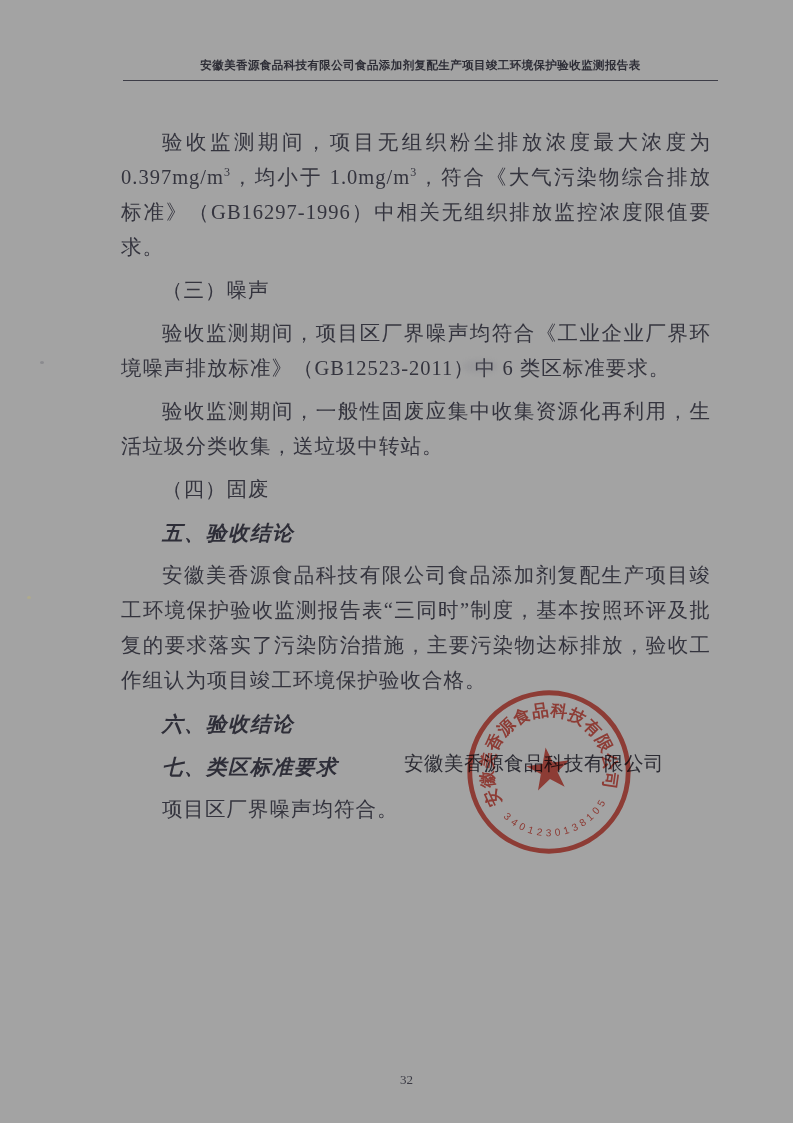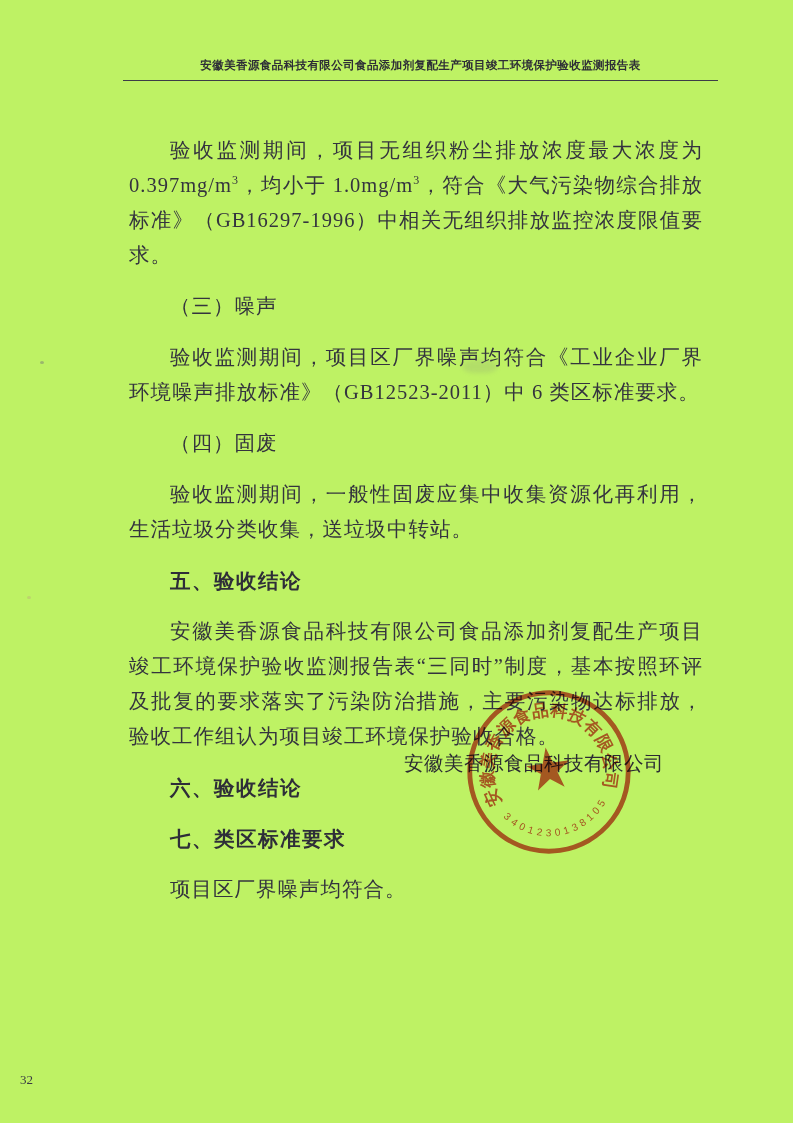--- a/index.html
+++ b/index.html
@@ -1,20 +1,20 @@
 <!DOCTYPE html>
 <html><head>
 <meta charset="utf-8">
 <style>
   html, body { margin: 0; padding: 0; background: #ffffff; }
   .page {
     position: relative;
     width: 793px;
     height: 1123px;
-    background: #bef264;
+    background: #a3a3a3;
     overflow: hidden;
     font-family: "Liberation Serif", serif;
     color: #32323c;
   }
   
   .header-title {
     position: absolute;
     top: 58px;
     left: 123px;
     width: 595px;
@@ -39,28 +39,29 @@
     position: absolute;
     top: 117px;
     left: 113px;
     width: 606px;
     font-size: 20.5px;
     line-height: 35px;
     letter-spacing: 1px;
     text-align: justify;
     color: #34343e;
   }
-  .content p { margin: 16px; text-indent: 2em; }
+  .content p { margin: 8px; text-indent: 2em; }
   .sec-heading {
     margin: 0;
     text-indent: 0;
     font-weight: bold;
     font-family: "Liberation Sans", sans-serif;
     letter-spacing: 1.5px;
     color: #2e2e38;
+    font-style: italic;
   }
   .content sup { font-size: 12px; line-height: 0; }
   
   .signature {
     position: absolute;
     top: 747px;
     left: 404px;
     width: 260px;
     text-align: center;
     font-size: 19.5px;
@@ -83,21 +84,21 @@
     opacity: 0.88;
     z-index: 3;
     pointer-events: none;
   }
   
   .page-number {
     position: absolute;
     top: 1072px;
     left: 20px;
     width: 773px;
-    text-align: left;
+    text-align: center;
     font-size: 13px;
     color: #3a3a44;
   }
   
   .speck { position: absolute; border-radius: 50%; }
   .speck-1 { left: 40px; top: 361px; width: 4px; height: 3px; background: rgba(110,110,120,0.45); }
   .speck-2 { left: 27px; top: 596px; width: 4px; height: 3px; background: rgba(190,180,120,0.5); }
   .smudge {
     position: absolute; left: 463px; top: 360px; width: 34px; height: 13px;
     background: rgba(120,120,132,0.16); filter: blur(2px); border-radius: 40%;
@@ -108,22 +109,22 @@
 
 <div class="page">
 
   <div class="header-title">安徽美香源食品科技有限公司食品添加剂复配生产项目竣工环境保护验收监测报告表</div>
   <div class="header-rule"></div>
 
   <div class="content">
     <p><span>验收监测期间，项目无组织粉尘排放浓度最大浓度为 0.397mg/m</span><sup>3</sup><span>，均小于 1.0mg/m</span><sup>3</sup><span>，符合《大气污染物综合排放标准》（GB16297-1996）中相关无组织排放监控浓度限值要求。</span></p>
     <p>（三）噪声</p>
     <p>验收监测期间，项目区厂界噪声均符合《工业企业厂界环境噪声排放标准》（GB12523-2011）中 6 类区标准要求。</p>
+    <p>验收监测期间，一般性固废应集中收集资源化再利用，生活垃圾分类收集，送垃圾中转站。</p>
     <p>（四）固废</p>
-    <p>验收监测期间，一般性固废应集中收集资源化再利用，生活垃圾分类收集，送垃圾中转站。</p>
     <p class="sec-heading">五、验收结论</p>
     <p>安徽美香源食品科技有限公司食品添加剂复配生产项目竣工环境保护验收监测报告表“三同时”制度，基本按照环评及批复的要求落实了污染防治措施，主要污染物达标排放，验收工作组认为项目竣工环境保护验收合格。</p>
     <p class="sec-heading">六、验收结论</p>
     <p class="sec-heading">七、类区标准要求</p>
     <p>项目区厂界噪声均符合。</p>
   </div>
 
   <div class="signature">
     <div class="sig-company">安徽美香源食品科技有限公司</div>
   </div>

